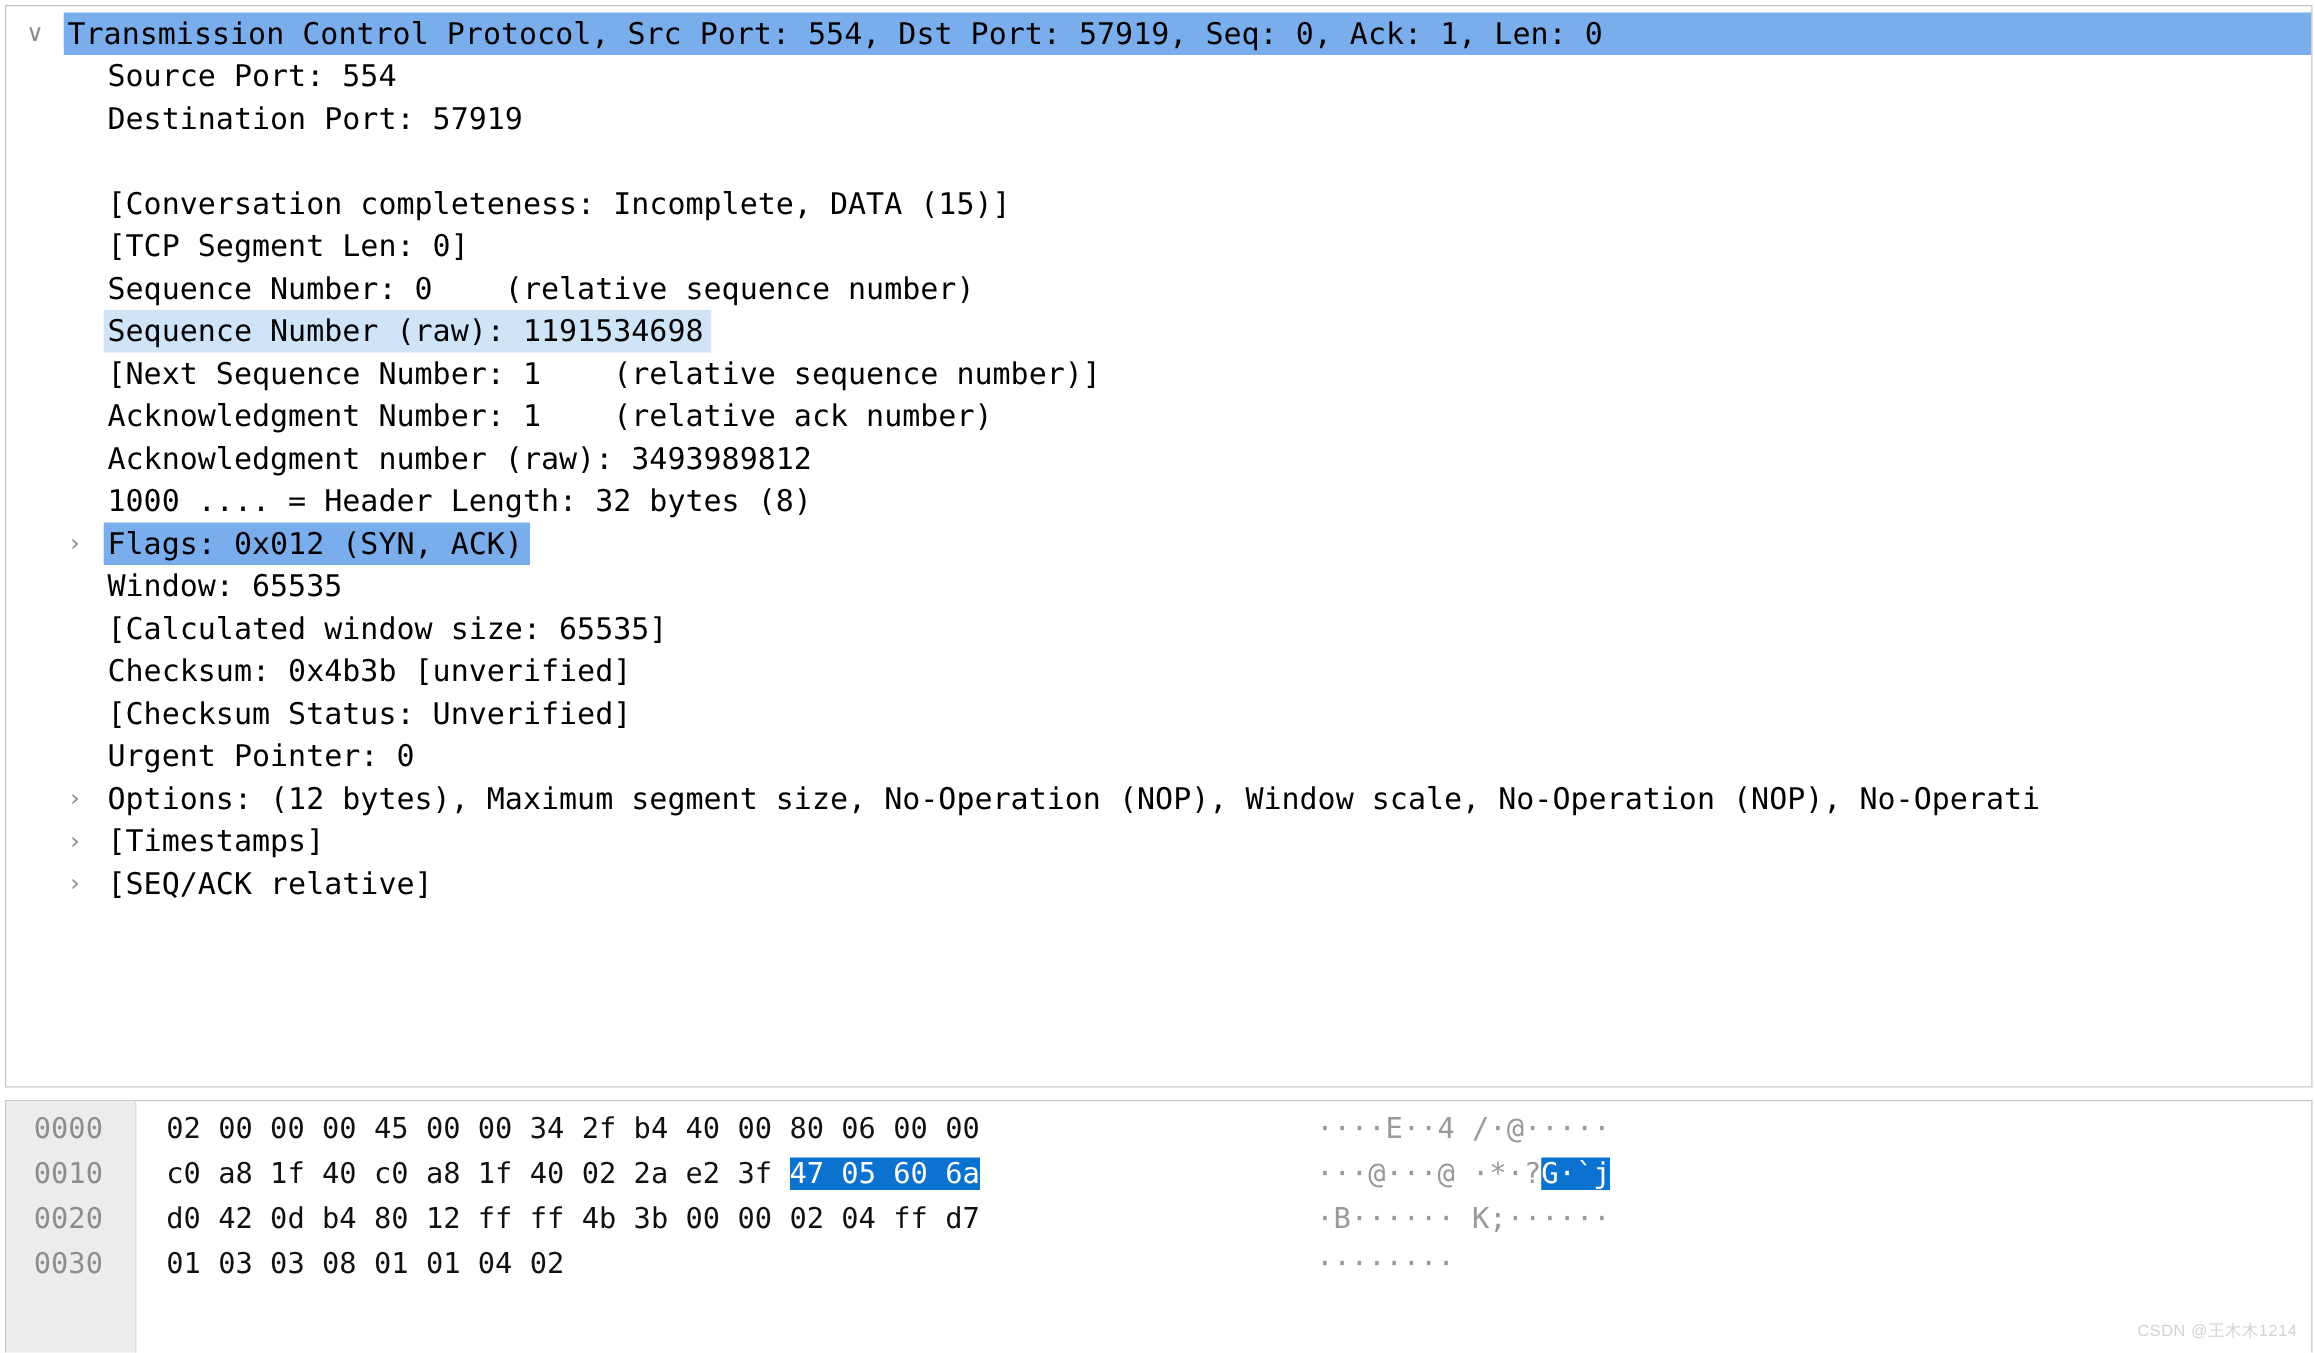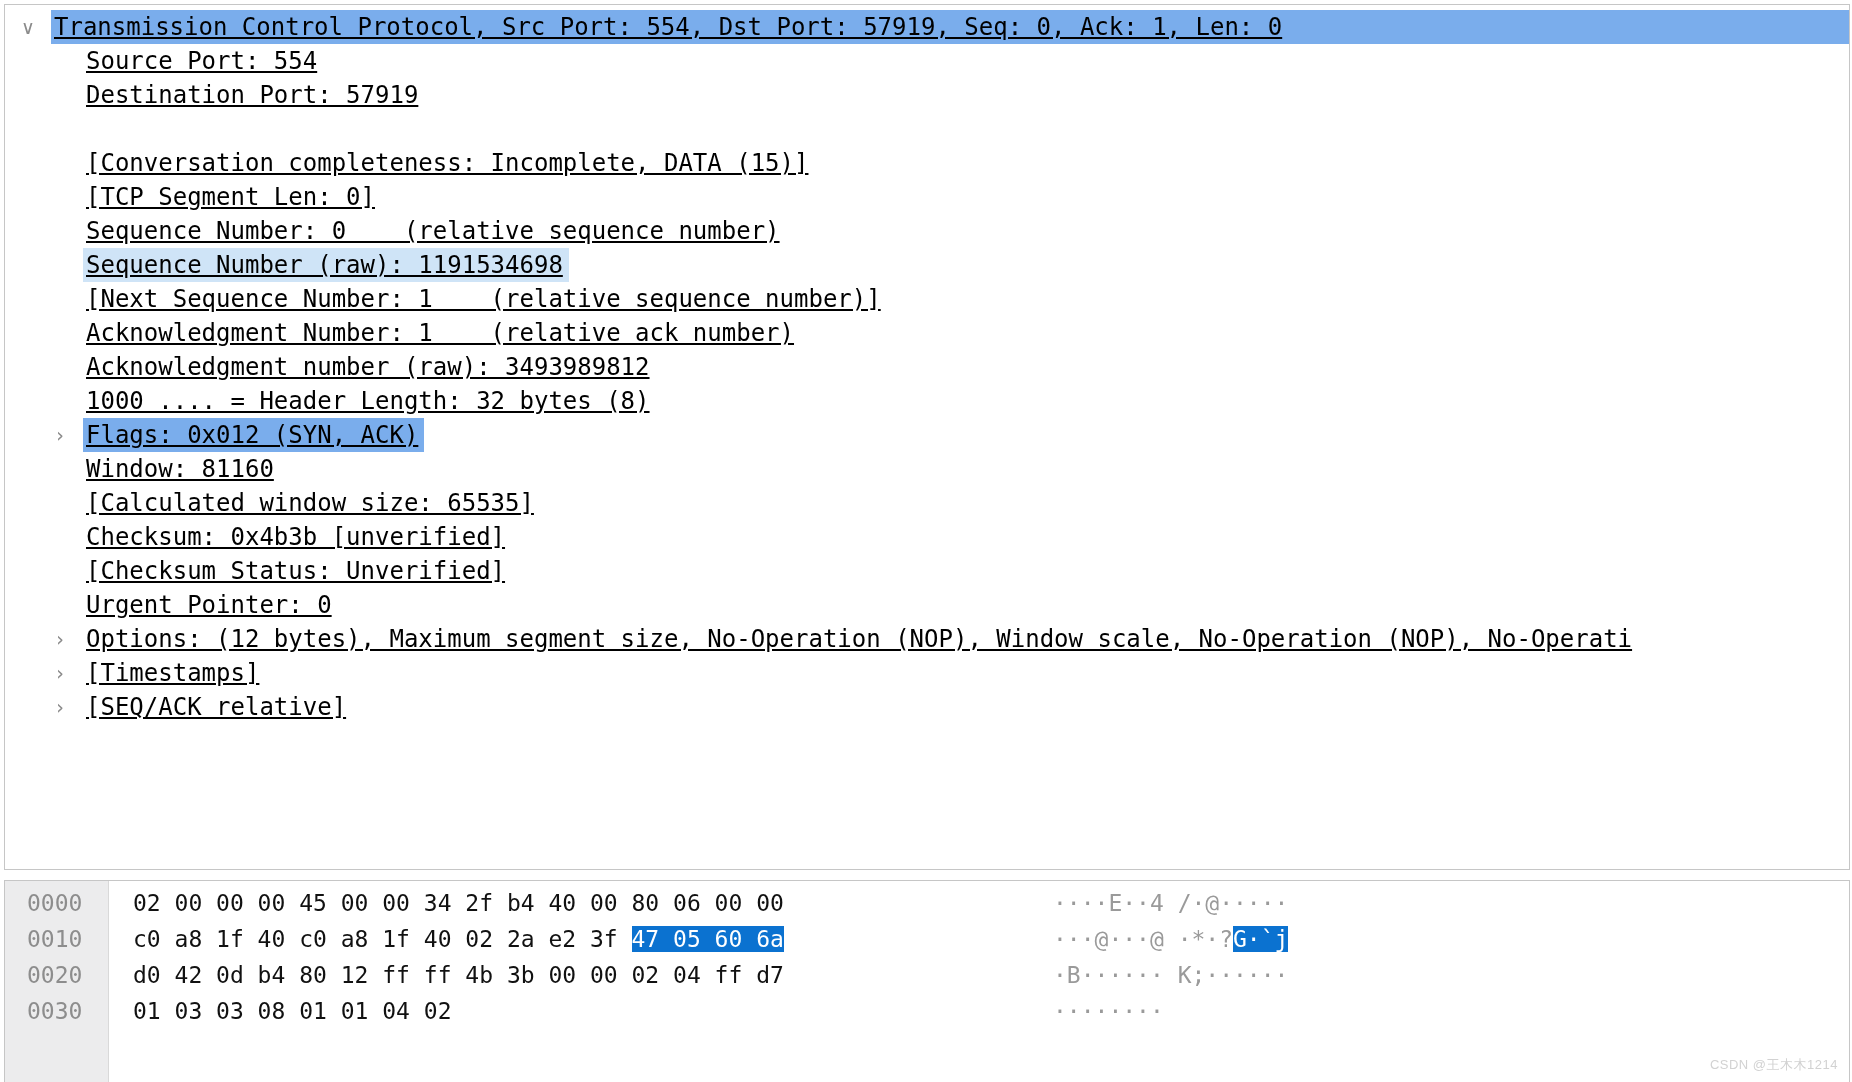--- a/index.html
+++ b/index.html
@@ -52,21 +52,20 @@
   }
 
   .tree-row .rowlabel {
     position: absolute;
     top: 0;
     height: 34px;
     line-height: 34px;
     white-space: pre;
     padding-left: 3px;
     padding-right: 6px;
-    text-decoration: underline;
   }
 
   
   .lvl0 .rowlabel { left: 46px; }
   .lvl1 .rowlabel { left: 78px; }
   .lvl1 .twisty   { left: 32px; }
 
   
   .sel-strong .rowlabel {
     background: #7aadec;
@@ -160,21 +159,21 @@
     <div class="tree-row lvl1" style="position: absolute; left: 0px; right: 0px; top: 107px;"><span class="twisty"></span></div>
     <div class="tree-row lvl1" style="position: absolute; left: 0px; right: 0px; top: 141px;"><span class="twisty"></span><span class="rowlabel">[Conversation completeness: Incomplete, DATA (15)]</span></div>
     <div class="tree-row lvl1" style="position: absolute; left: 0px; right: 0px; top: 175px;"><span class="twisty"></span><span class="rowlabel">[TCP Segment Len: 0]</span></div>
     <div class="tree-row lvl1" style="position: absolute; left: 0px; right: 0px; top: 209px;"><span class="twisty"></span><span class="rowlabel">Sequence Number: 0    (relative sequence number)</span></div>
     <div class="tree-row lvl1 sel-light" style="position: absolute; left: 0px; right: 0px; top: 243px;"><span class="twisty"></span><span class="rowlabel">Sequence Number (raw): 1191534698</span></div>
     <div class="tree-row lvl1" style="position: absolute; left: 0px; right: 0px; top: 277px;"><span class="twisty"></span><span class="rowlabel">[Next Sequence Number: 1    (relative sequence number)]</span></div>
     <div class="tree-row lvl1" style="position: absolute; left: 0px; right: 0px; top: 311px;"><span class="twisty"></span><span class="rowlabel">Acknowledgment Number: 1    (relative ack number)</span></div>
     <div class="tree-row lvl1" style="position: absolute; left: 0px; right: 0px; top: 345px;"><span class="twisty"></span><span class="rowlabel">Acknowledgment number (raw): 3493989812</span></div>
     <div class="tree-row lvl1" style="position: absolute; left: 0px; right: 0px; top: 379px;"><span class="twisty"></span><span class="rowlabel">1000 .... = Header Length: 32 bytes (8)</span></div>
     <div class="tree-row lvl1 sel-strong" style="position: absolute; left: 0px; right: 0px; top: 413px;"><span class="twisty">›</span><span class="rowlabel">Flags: 0x012 (SYN, ACK)</span></div>
-    <div class="tree-row lvl1" style="position: absolute; left: 0px; right: 0px; top: 447px;"><span class="twisty"></span><span class="rowlabel">Window: 81160</span></div>
+    <div class="tree-row lvl1" style="position: absolute; left: 0px; right: 0px; top: 447px;"><span class="twisty"></span><span class="rowlabel">Window: 65535</span></div>
     <div class="tree-row lvl1" style="position: absolute; left: 0px; right: 0px; top: 481px; text-align: right;"><span class="twisty"></span><span class="rowlabel">[Calculated window size: 65535]</span></div>
     <div class="tree-row lvl1" style="position: absolute; left: 0px; right: 0px; top: 515px;"><span class="twisty"></span><span class="rowlabel">Checksum: 0x4b3b [unverified]</span></div>
     <div class="tree-row lvl1" style="position: absolute; left: 0px; right: 0px; top: 549px;"><span class="twisty"></span><span class="rowlabel">[Checksum Status: Unverified]</span></div>
     <div class="tree-row lvl1" style="position: absolute; left: 0px; right: 16px; top: 583px;"><span class="twisty"></span><span class="rowlabel">Urgent Pointer: 0</span></div>
     <div class="tree-row lvl1" style="position: absolute; left: 0px; right: 0px; top: 617px;"><span class="twisty">›</span><span class="rowlabel">Options: (12 bytes), Maximum segment size, No-Operation (NOP), Window scale, No-Operation (NOP), No-Operati</span></div>
     <div class="tree-row lvl1" style="position: absolute; left: 0px; right: 0px; top: 651px;"><span class="twisty">›</span><span class="rowlabel">[Timestamps]</span></div>
     <div class="tree-row lvl1" style="position: absolute; left: 0px; right: 0px; top: 685px;"><span class="twisty">›</span><span class="rowlabel">[SEQ/ACK relative]</span></div>
   </div>
 
 <div id="bytes-pane">

